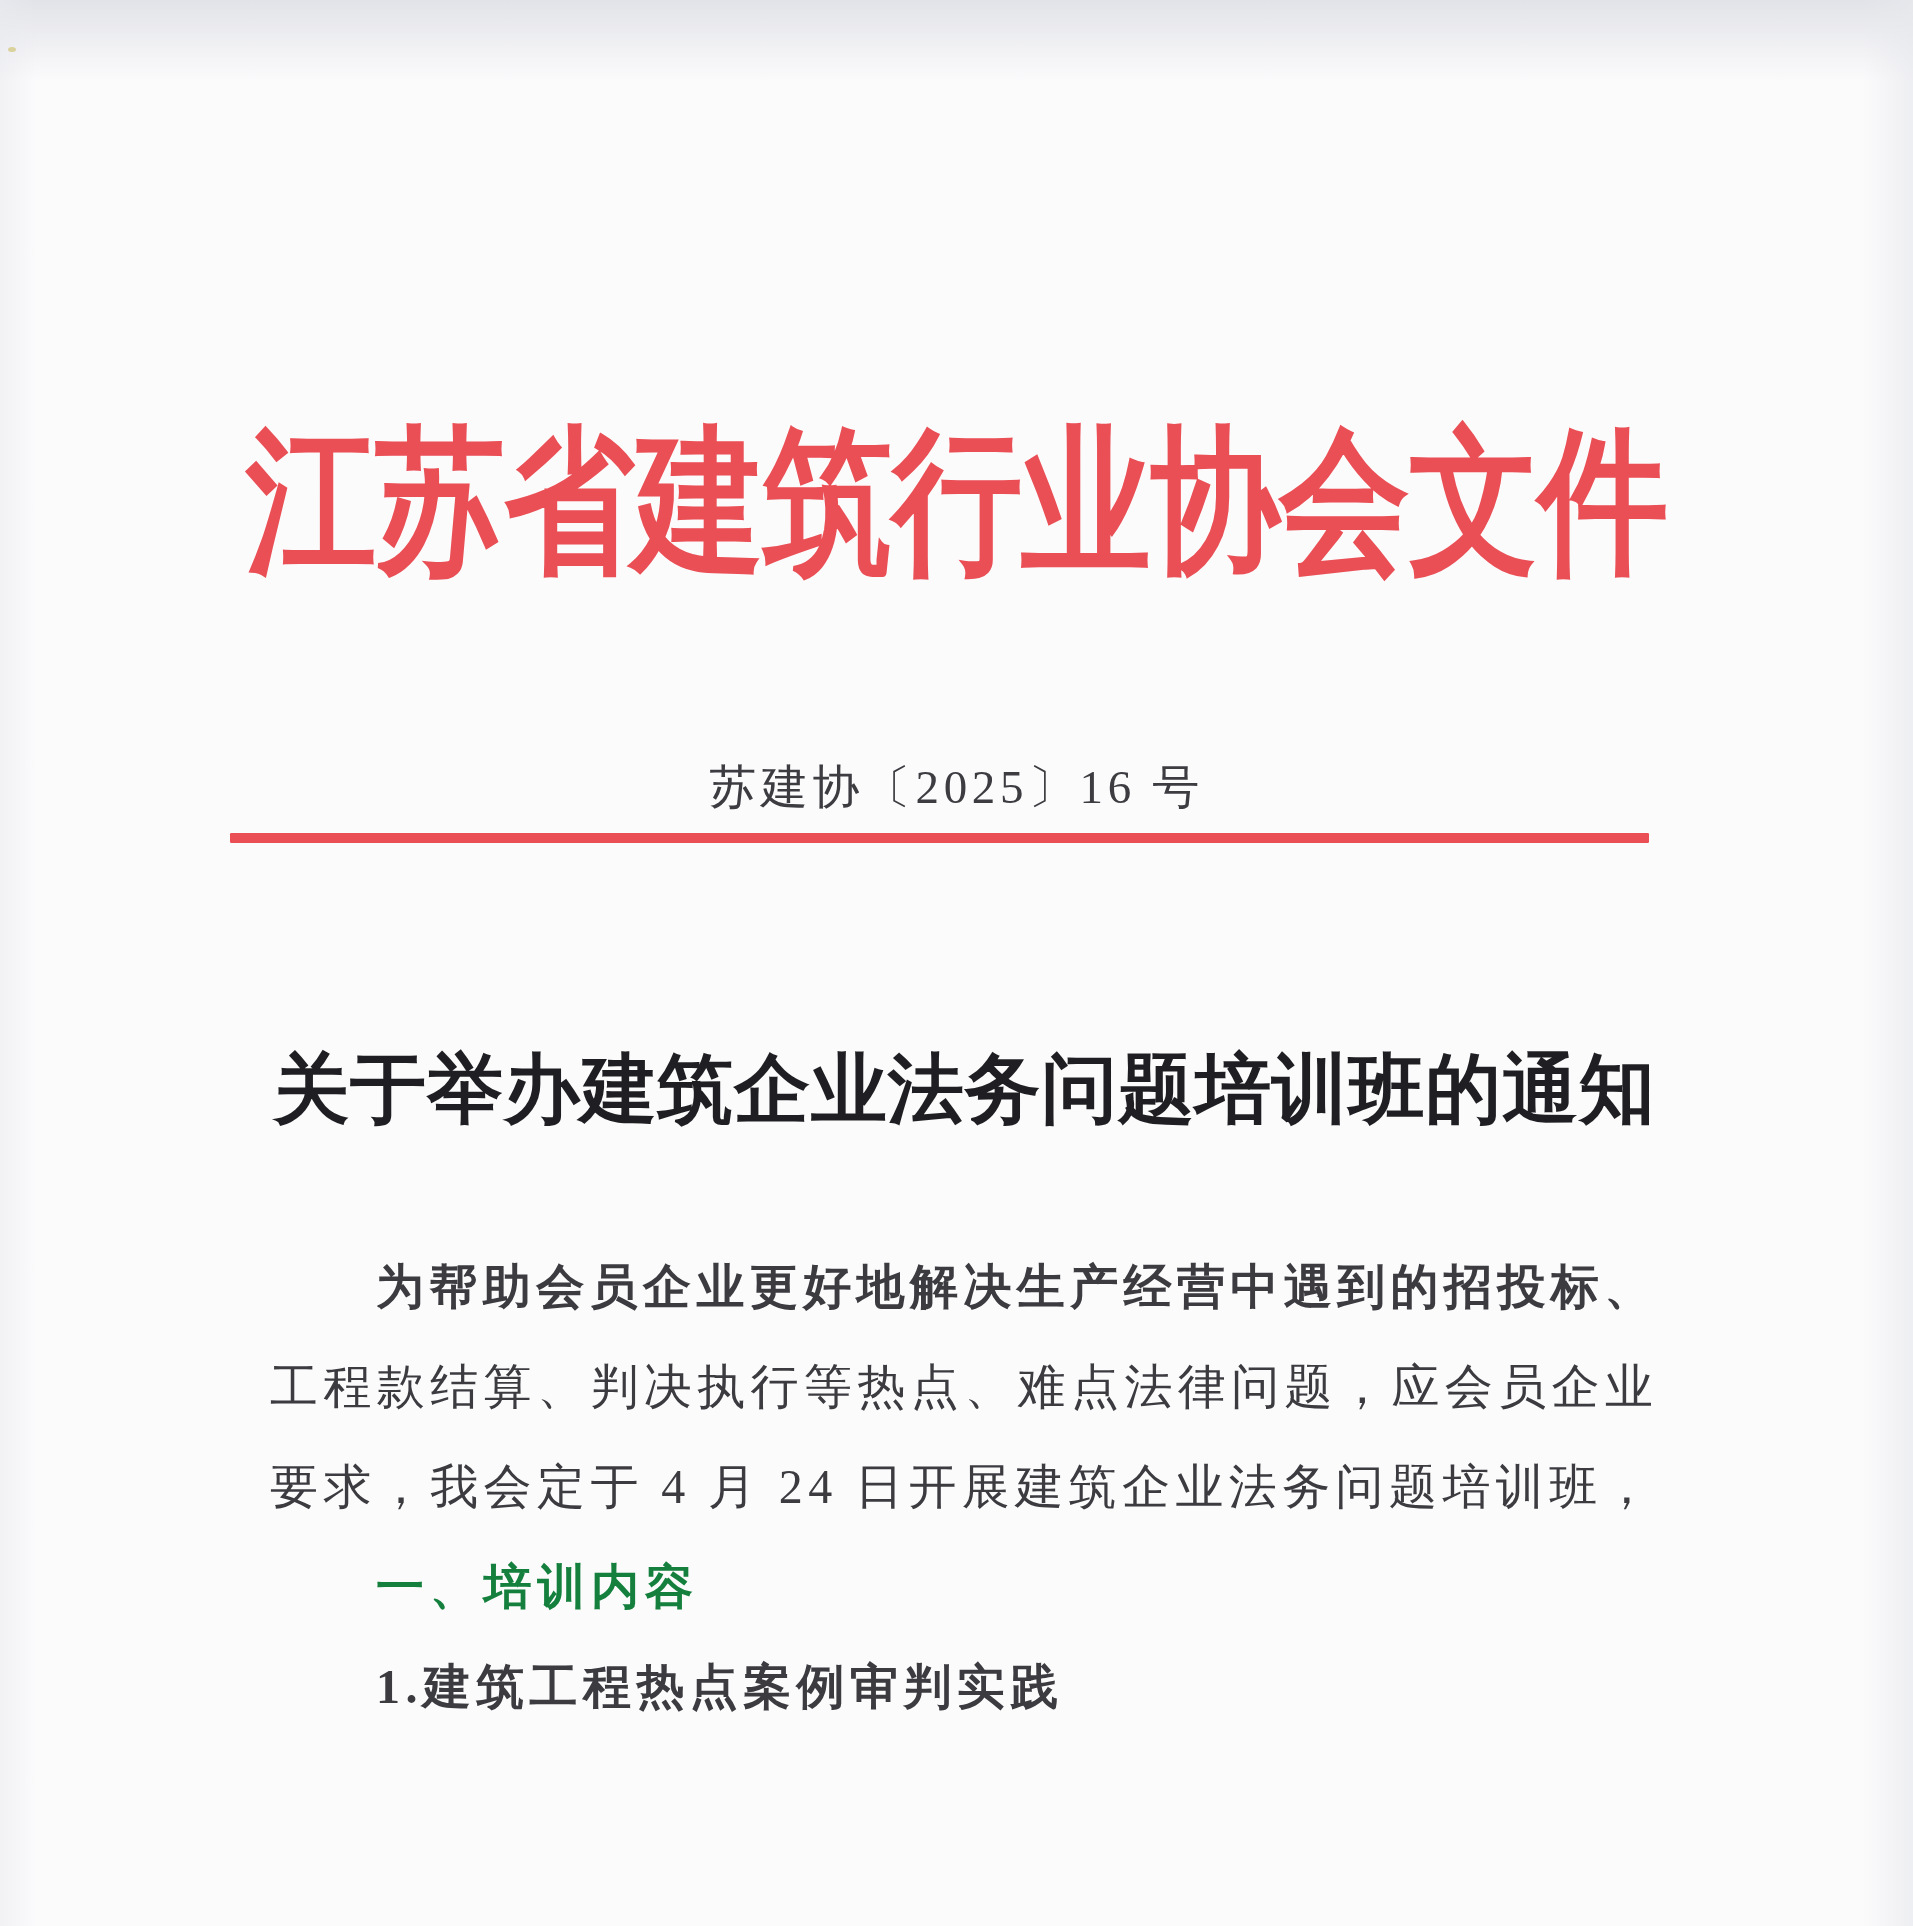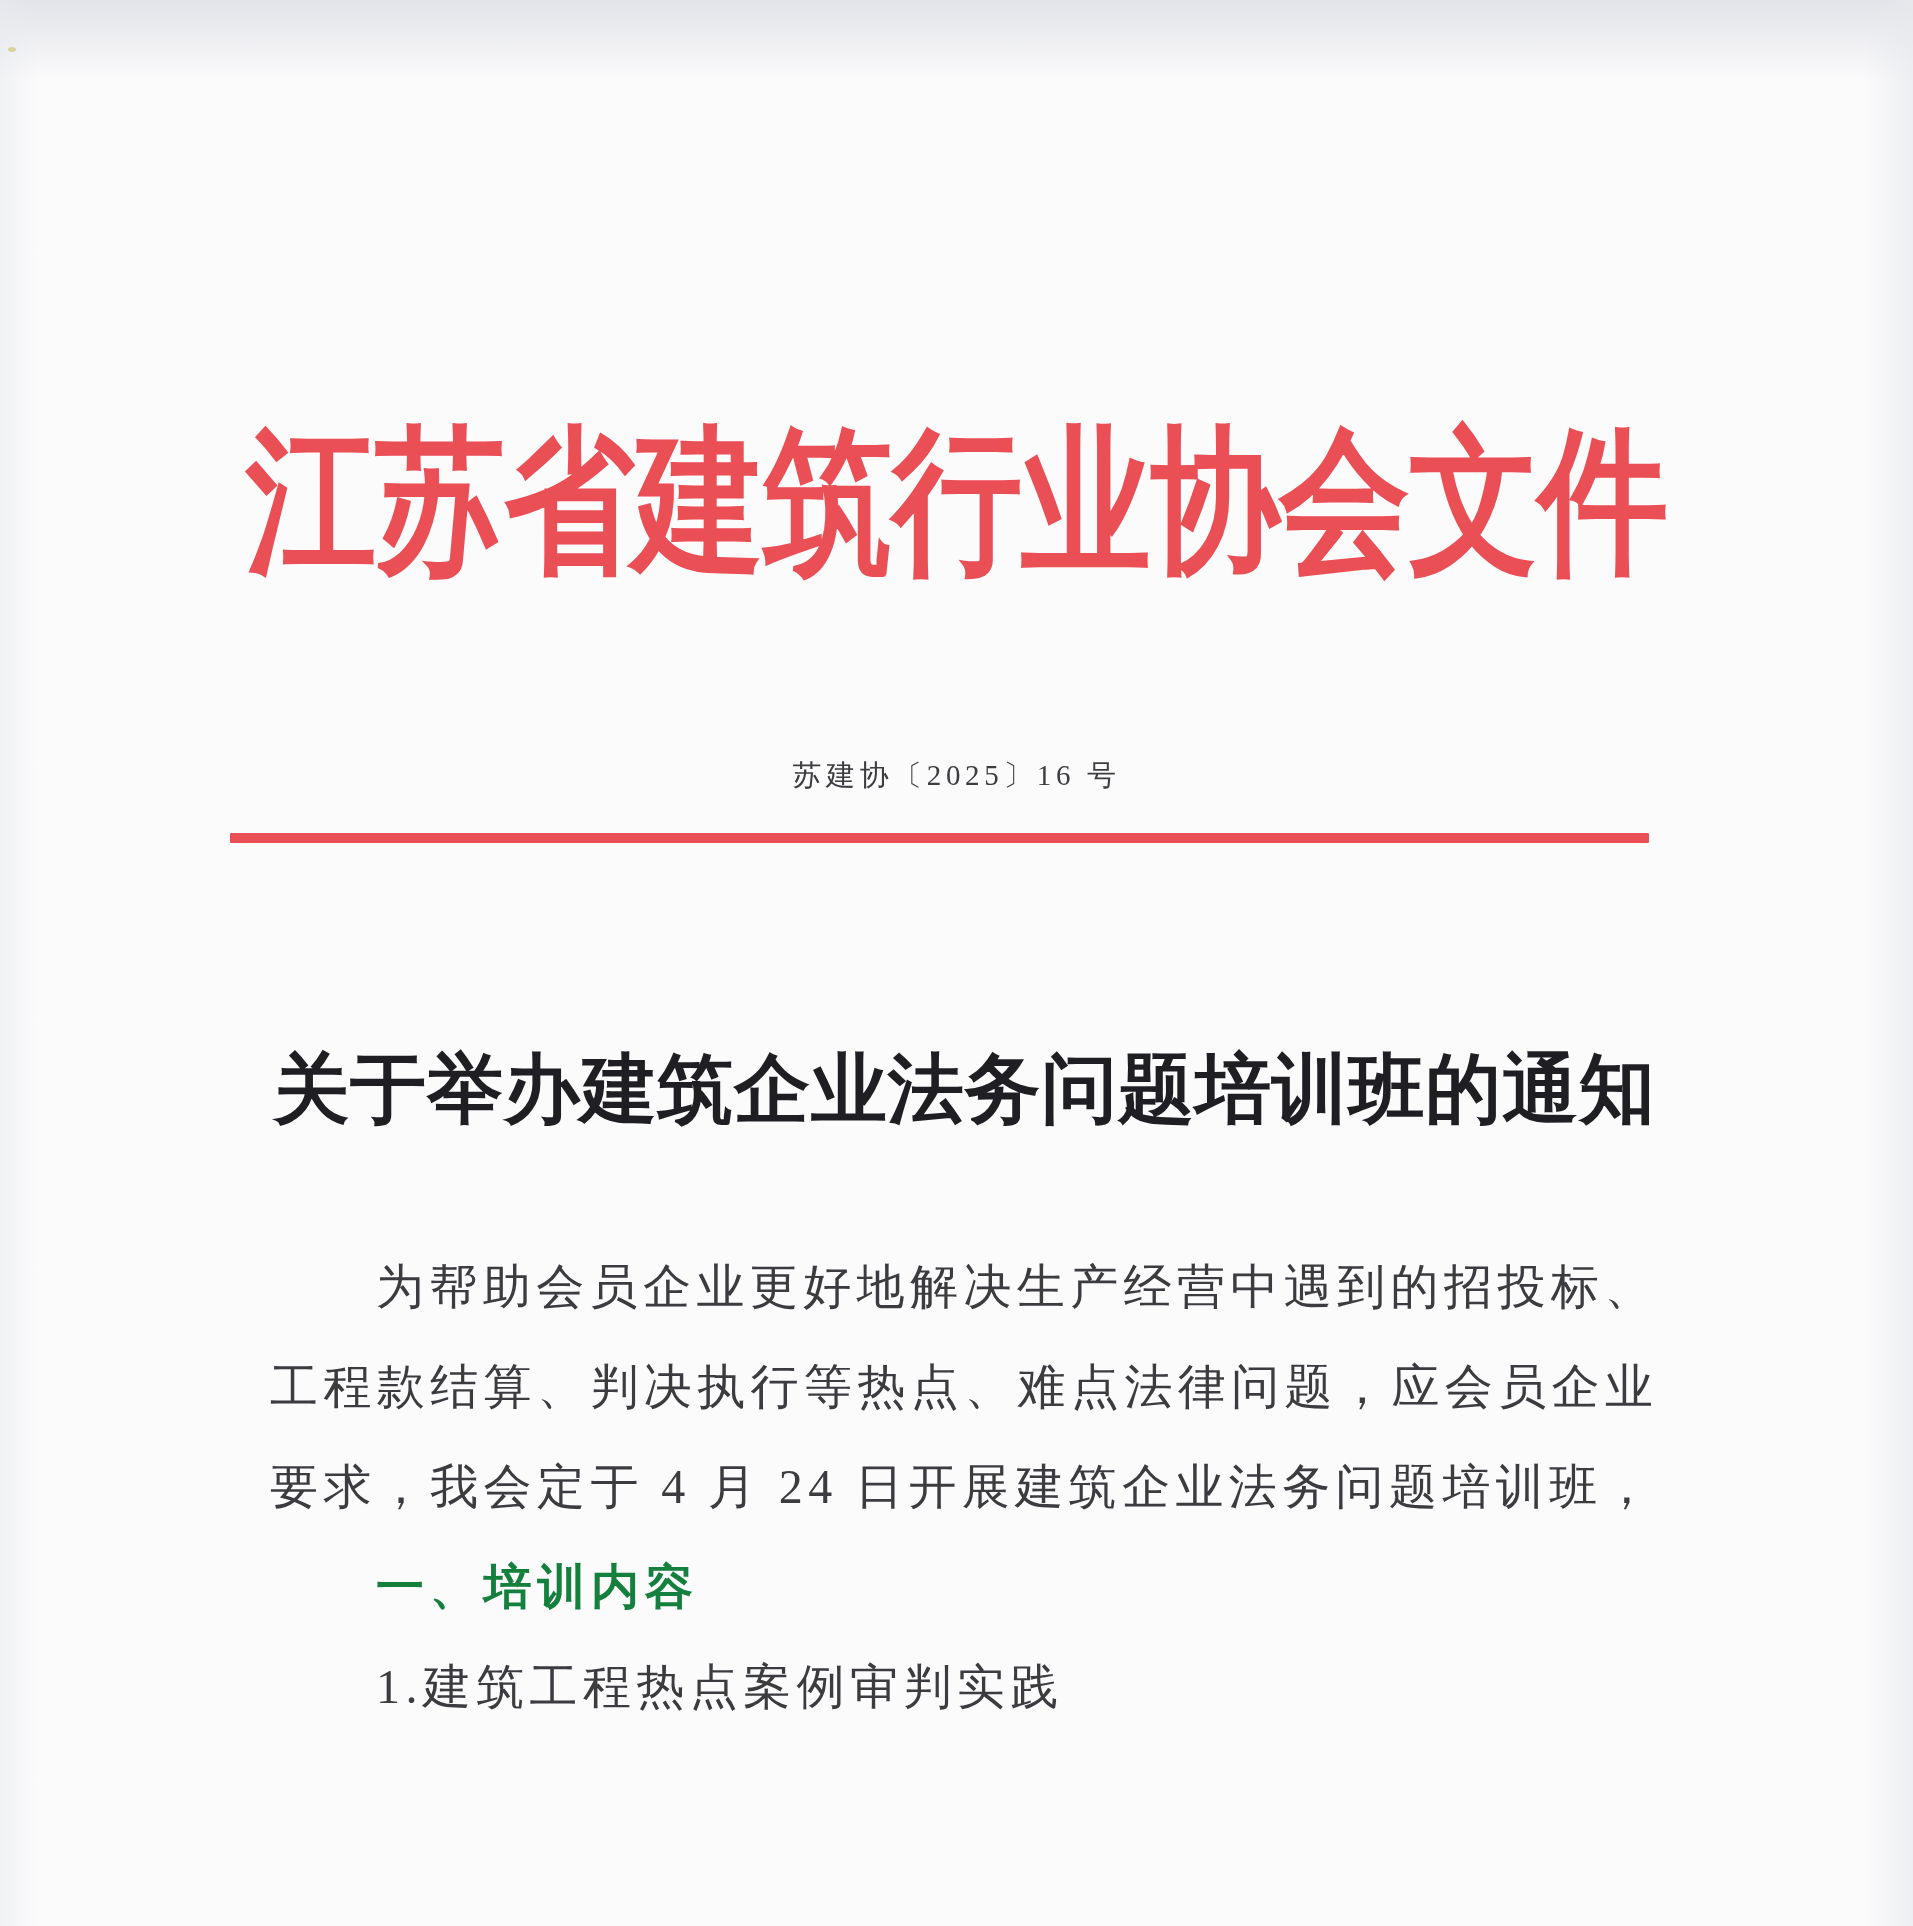--- a/index.html
+++ b/index.html
@@ -36,21 +36,21 @@
     white-space: nowrap;
     transform: scaleY(1.22);
     transform-origin: 50% 50%;
   }
 
   .doc-number {
     position: absolute;
     left: 0; top: 756px;
     width: 100%;
     text-align: center;
-    font-size: 29px;
+    font-size: 47px;
     letter-spacing: 4.6px;
     color: #3c3c41;
     white-space: nowrap;
   }
 
   .red-rule {
     position: absolute;
     left: 230px; top: 833px;
     width: 1419px; height: 10.4px;
     border-radius: 1.2px;
@@ -75,21 +75,21 @@
     width: 1383px;
     font-size: 48px;
     color: #3b3b40;
   }
   .line {
     height: 100px;
     line-height: 100px;
     letter-spacing: 5.4px;
     white-space: nowrap;
   }
-  .line.indent { padding-left: 106px; }
+  .line.indent { padding-left: 106px; font-weight: bold; }
   .line.bold   { font-weight: bold; color: #15803d; letter-spacing: 5.8px; }
 </style>
 </head>
 <body>
 
 <div class="page">
 
   <div class="shade shade-top"></div>
 
   <div class="shade shade-right"></div>

